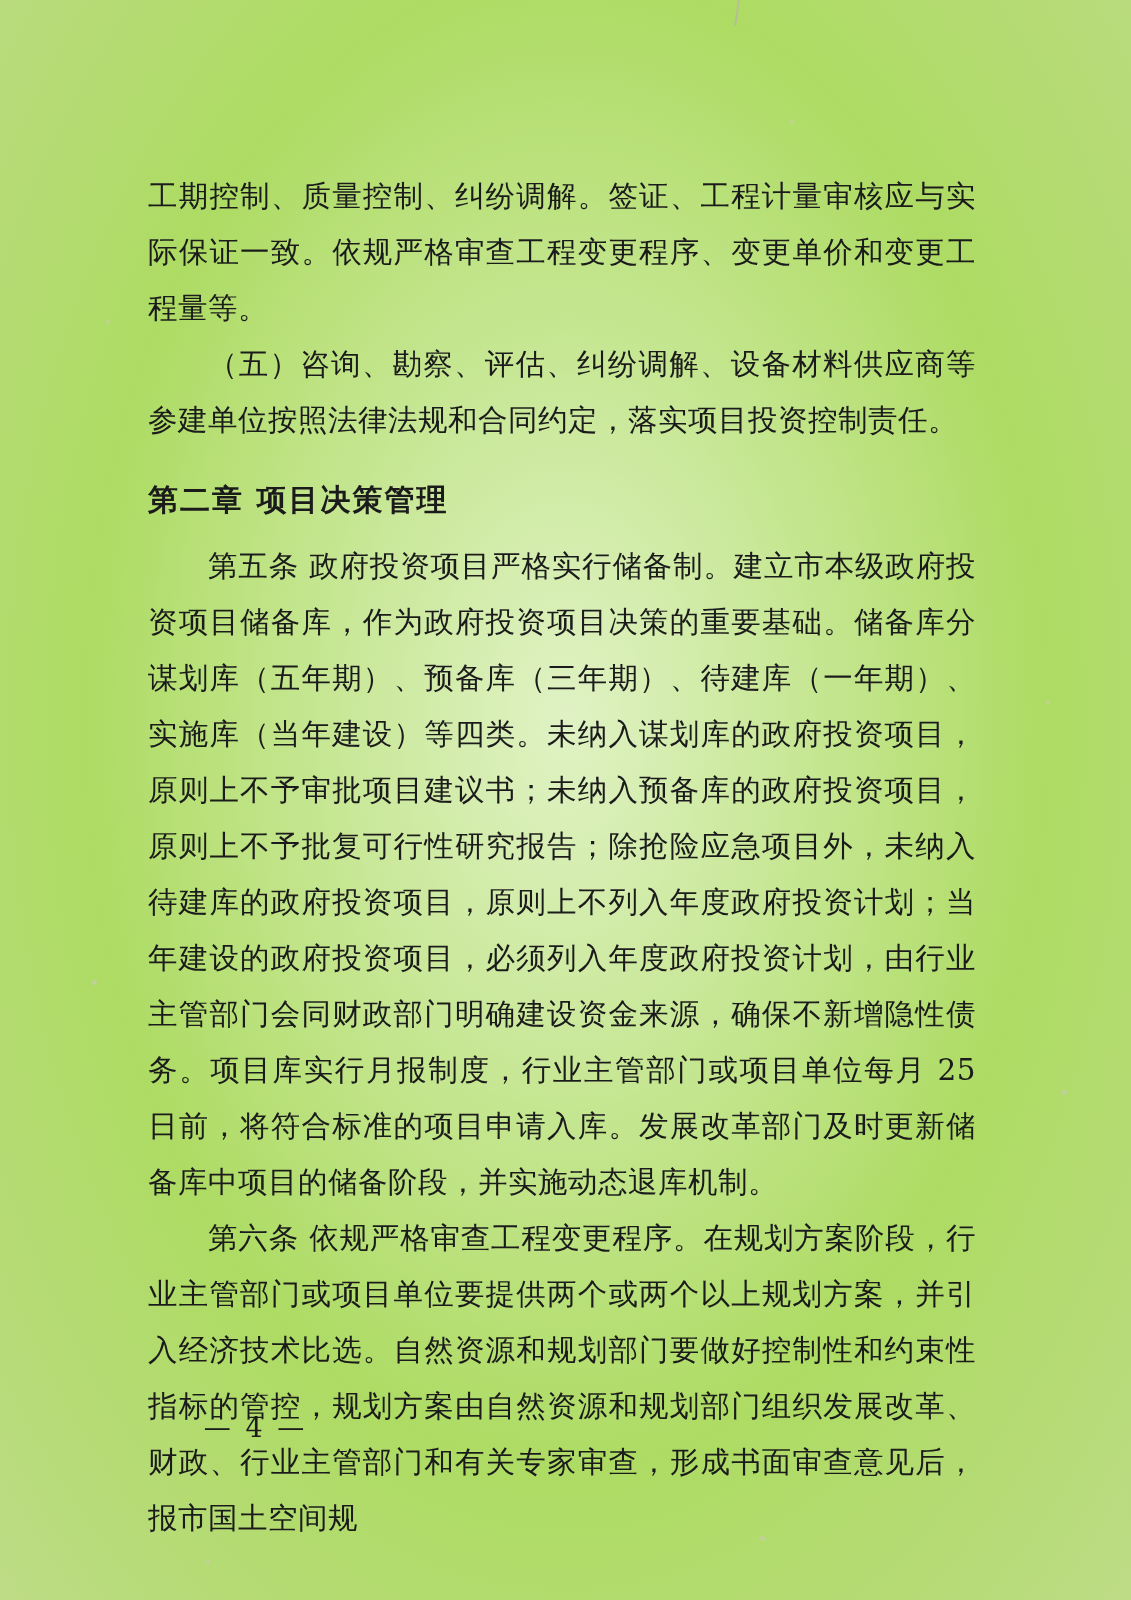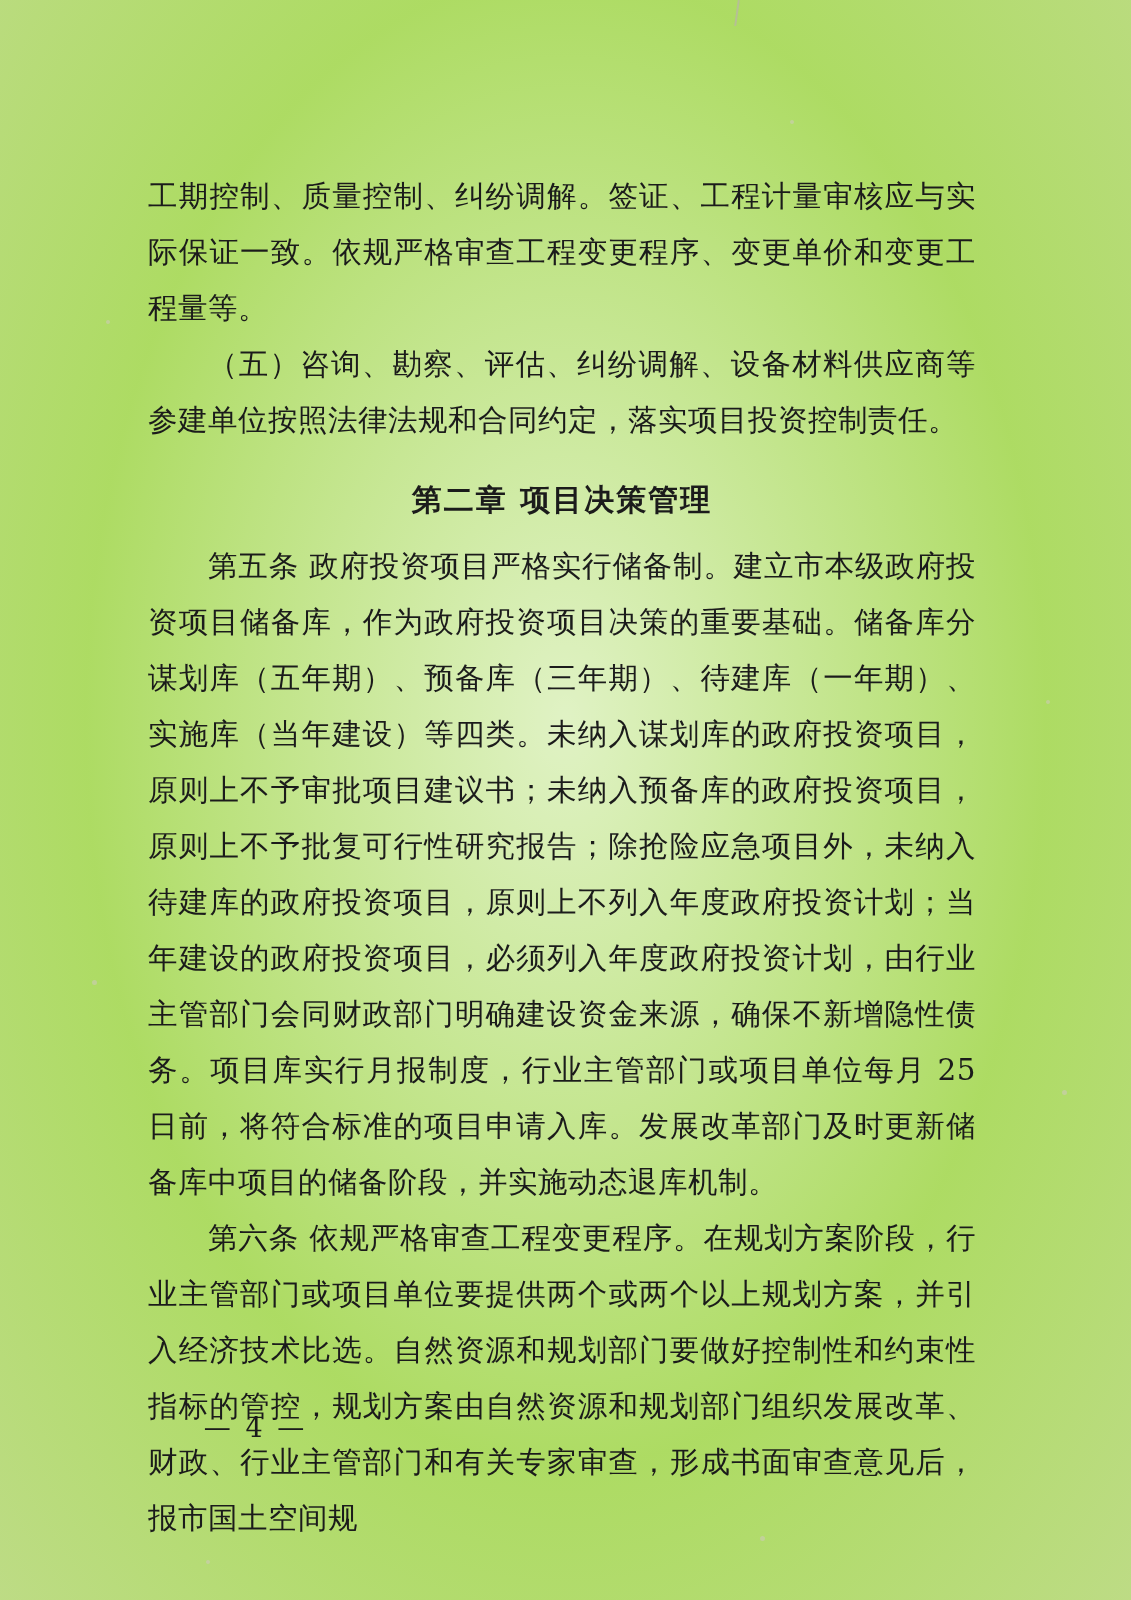--- a/index.html
+++ b/index.html
@@ -44,21 +44,20 @@
     text-justify: inter-ideograph;
     letter-spacing: 0.5px;
   }
   p.indent {
     text-indent: 60px;
   }
   h2.chapter {
     margin: 24px 0 10px 0;
     font-size: 30px;
     line-height: 56px;
-    text-align: center;
     font-weight: bold;
     letter-spacing: 2px;
     font-family: "DejaVu Sans", "Liberation Sans", sans-serif;
   }
   .footer {
     position: absolute;
     left: 0;
     right: 0;
     top: 1412px;
     text-align: center;

